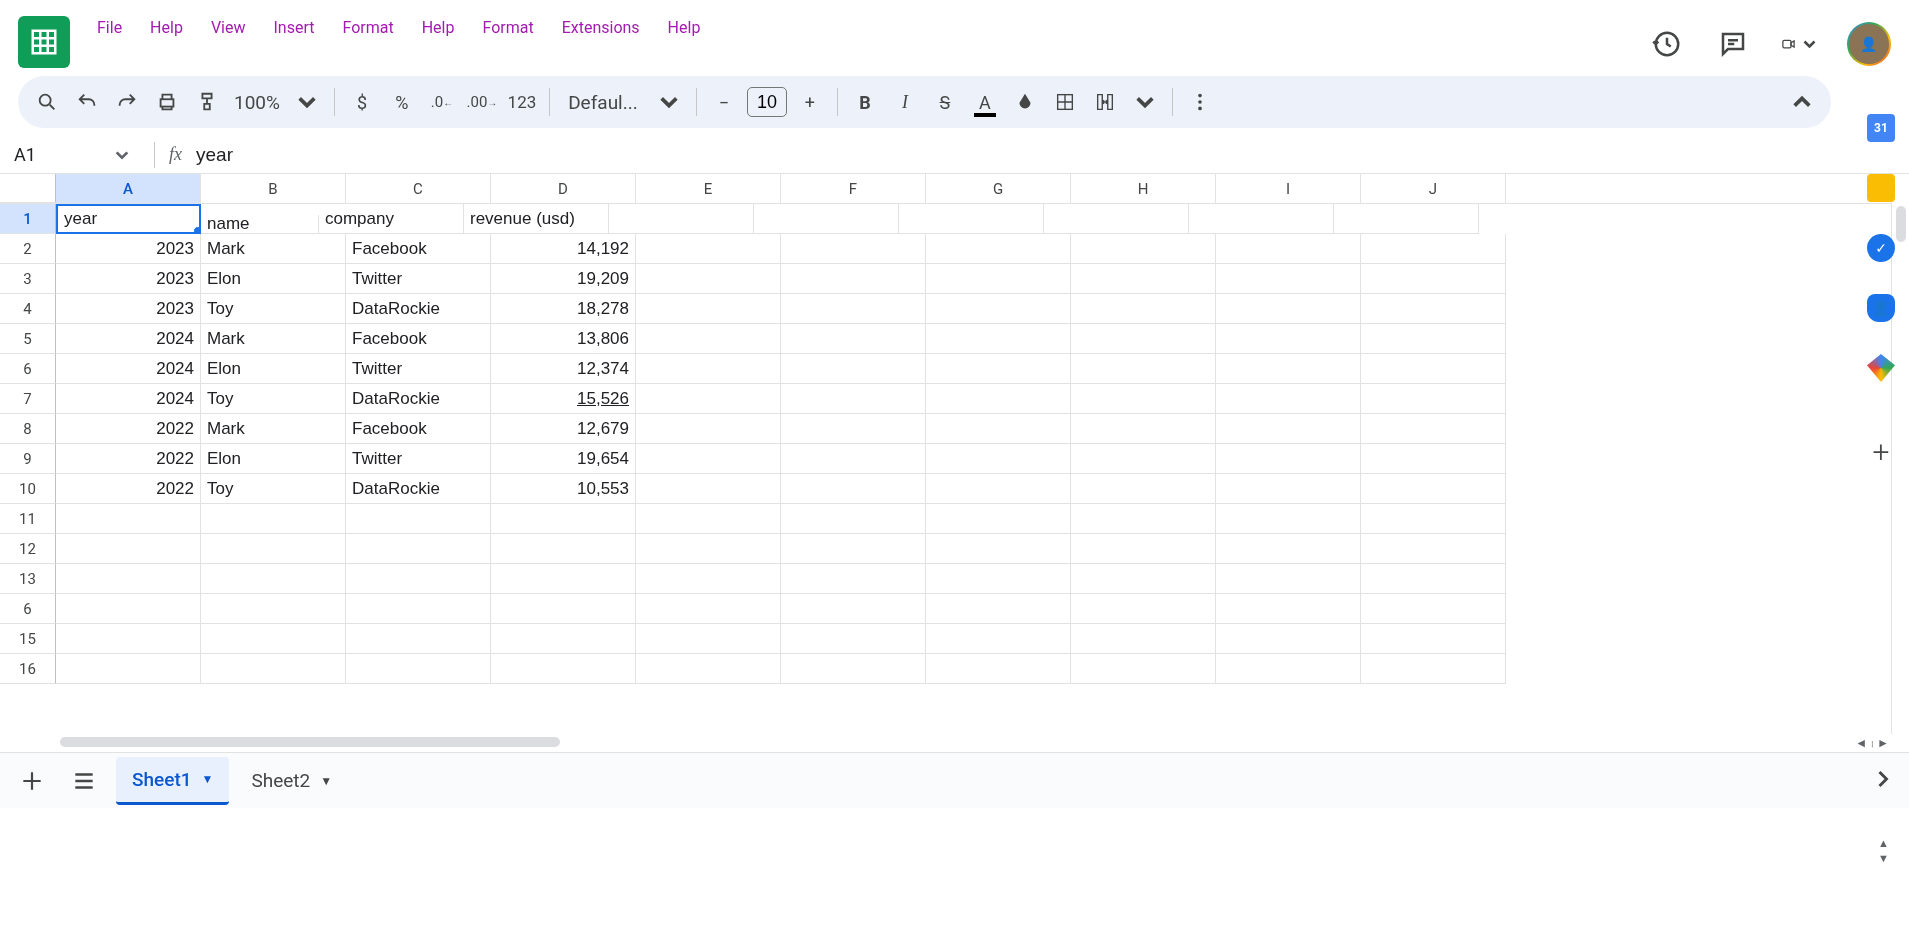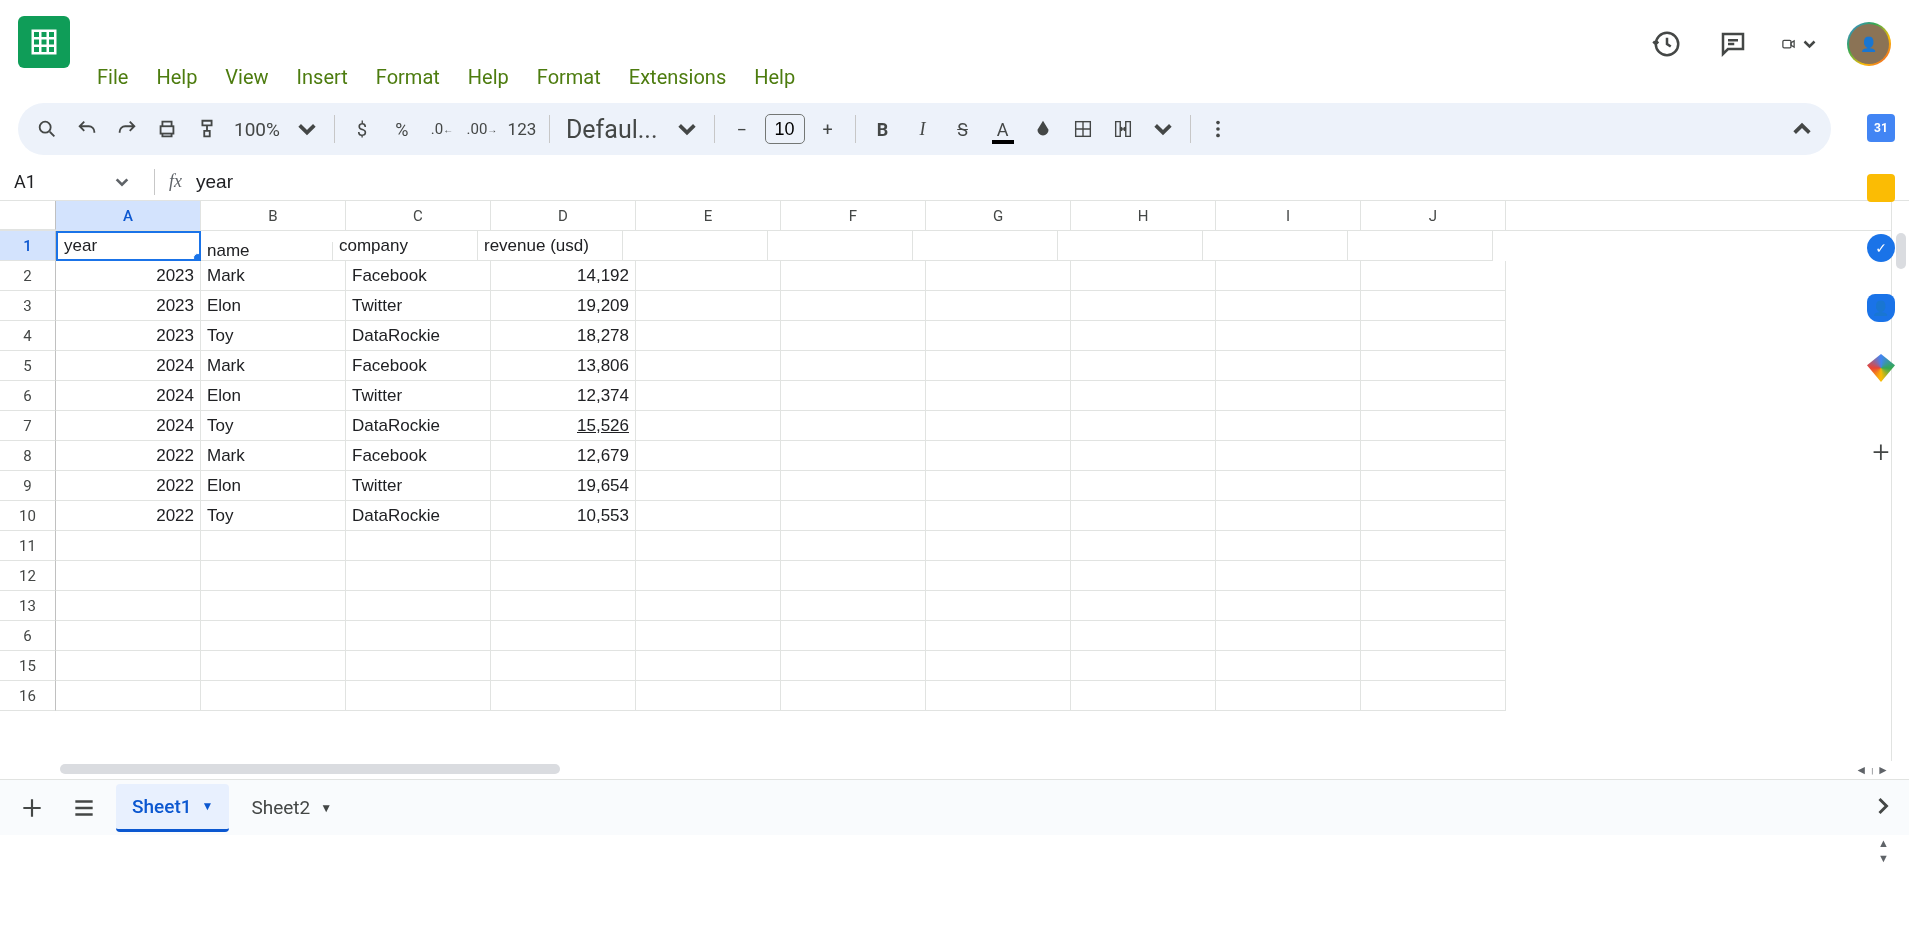--- a/index.html
+++ b/index.html
@@ -8,41 +8,41 @@
 
 .header { display: flex; align-items: flex-start; padding: 10px 18px 0 18px; }
 .sheets-logo { width: 52px; height: 52px; background: #0f9d58; border-radius: 6px; display: flex; align-items: center; justify-content: center; margin-right: 15px; margin-top: 6px; flex-shrink: 0; }
 .sheets-logo svg { width: 30px; height: 30px; fill: #fff; }
 .title-menu-col { flex: 1; }
 .title-row { display: flex; align-items: center; gap: 12px; height: 40px; }
 .doc-title { font-size: 27px; color: #202124; font-weight: 400; padding: 2px 6px; }
 .title-icon { width: 28px; height: 28px; display: flex; align-items: center; justify-content: center; color: #5f6368; cursor: pointer; }
 .title-icon svg { width: 24px; height: 24px; fill: none; stroke: #5f6368; stroke-width: 1.8; }
 .menu-row { display: flex; gap: 4px; margin-top: 2px; }
-.menu-item { font-size: 20px; color: #4d7c0f; padding: 6px 12px; border-radius: 4px; cursor: pointer; margin-top: 47px; }
+.menu-item { font-size: 16px; color: #a21caf; padding: 6px 12px; border-radius: 4px; cursor: pointer; }
 
 .header-right { display: flex; align-items: center; gap: 30px; margin-top: 12px; }
 .header-icon-btn { width: 36px; height: 36px; display: flex; align-items: center; justify-content: center; cursor: pointer; color: #444746; }
 .header-icon-btn svg { width: 30px; height: 30px; }
 .meet-btn { display: flex; align-items: center; gap: 6px; }
 .share-btn { display: flex; align-items: center; background: #c2e7ff; border-radius: 40px; padding: 12px 22px; gap: 10px; cursor: pointer; font-size: 19px; color: #001d35; font-weight: 500; }
 .share-btn svg { width: 22px; height: 22px; }
 .share-more { width: 40px; height: 48px; background: #c2e7ff; border-radius: 0 40px 40px 0; display: flex; align-items: center; justify-content: center; margin-left: -10px; }
 .share-wrap { display: flex; align-items: center; }
 .avatar { width: 44px; height: 44px; border-radius: 50%; background: linear-gradient(135deg, #4285f4, #34a853, #fbbc04, #ea4335); padding: 2px; display: flex; align-items: center; justify-content: center; cursor: pointer; }
 .avatar-inner { width: 100%; height: 100%; border-radius: 50%; background: #8b7355; display: flex; align-items: center; justify-content: center; font-size: 14px; overflow: hidden; }
 
 
 .toolbar-wrap { padding: 8px 18px; }
 .toolbar { background: #edf2fa; border-radius: 40px; height: 52px; display: flex; align-items: center; padding: 0 10px; gap: 2px; width: calc(100% - 60px); }
 .tb-btn { min-width: 38px; height: 38px; display: flex; align-items: center; justify-content: center; border-radius: 6px; cursor: pointer; color: #444746; font-size: 18px; }
 .tb-btn svg { width: 22px; height: 22px; }
 .tb-sep { width: 1px; height: 28px; background: #c7c7c7; margin: 0 6px; }
 .zoom-label { font-size: 19px; padding: 0 6px; }
-.font-label { font-size: 25px; padding: 0 8px; min-width: 90px; }
+.font-label { font-size: 19px; padding: 0 8px; min-width: 90px; }
 .font-size-box { display: flex; align-items: center; gap: 4px; }
 .font-size-input { width: 40px; height: 30px; border: 1px solid #747775; border-radius: 5px; text-align: center; font-size: 18px; background: transparent; }
 .collapse-chev { margin-left: auto; }
 
 
 .formula-row { display: flex; align-items: center; height: 38px; border-bottom: 1px solid #e1e3e1; padding: 0 10px 0 0; }
 .name-box { width: 140px; display: flex; align-items: center; padding: 0 10px 0 14px; font-size: 18px; color: #202124; justify-content: space-between; }
 .name-box-chev { width: 16px; }
 .fx-sep { width: 1px; height: 26px; background: #c7c7c7; margin: 0 14px; }
 .fx-symbol { font-style: italic; color: #5f6368; font-size: 18px; margin-right: 14px; font-family: serif; }
@@ -292,21 +292,21 @@
           <div class="row-header">11</div>
           <div class="row-header">12</div>
           <div class="row-header">13</div>
           <div class="row-header">6</div>
           <div class="row-header">15</div>
           <div class="row-header">16</div>
         </div>
       <div class="cells" id="cells">
           <div class="cell-row">
             <div class="cell selected" style="width: 145px;">year</div>
-            <div class="cell" style="width: 132px; margin-top: 11px;">name</div>
+            <div class="cell" style="width: 118px; margin-top: 11px;">name</div>
             <div class="cell" style="width: 145px;">company</div>
             <div class="cell" style="width: 145px;">revenue (usd)</div>
             <div class="cell" style="width: 145px;"></div>
             <div class="cell" style="width: 145px;"></div>
             <div class="cell" style="width: 145px;"></div>
             <div class="cell" style="width: 145px;"></div>
             <div class="cell" style="width: 145px;"></div>
             <div class="cell" style="width: 145px;"></div>
           </div>
           <div class="cell-row">

